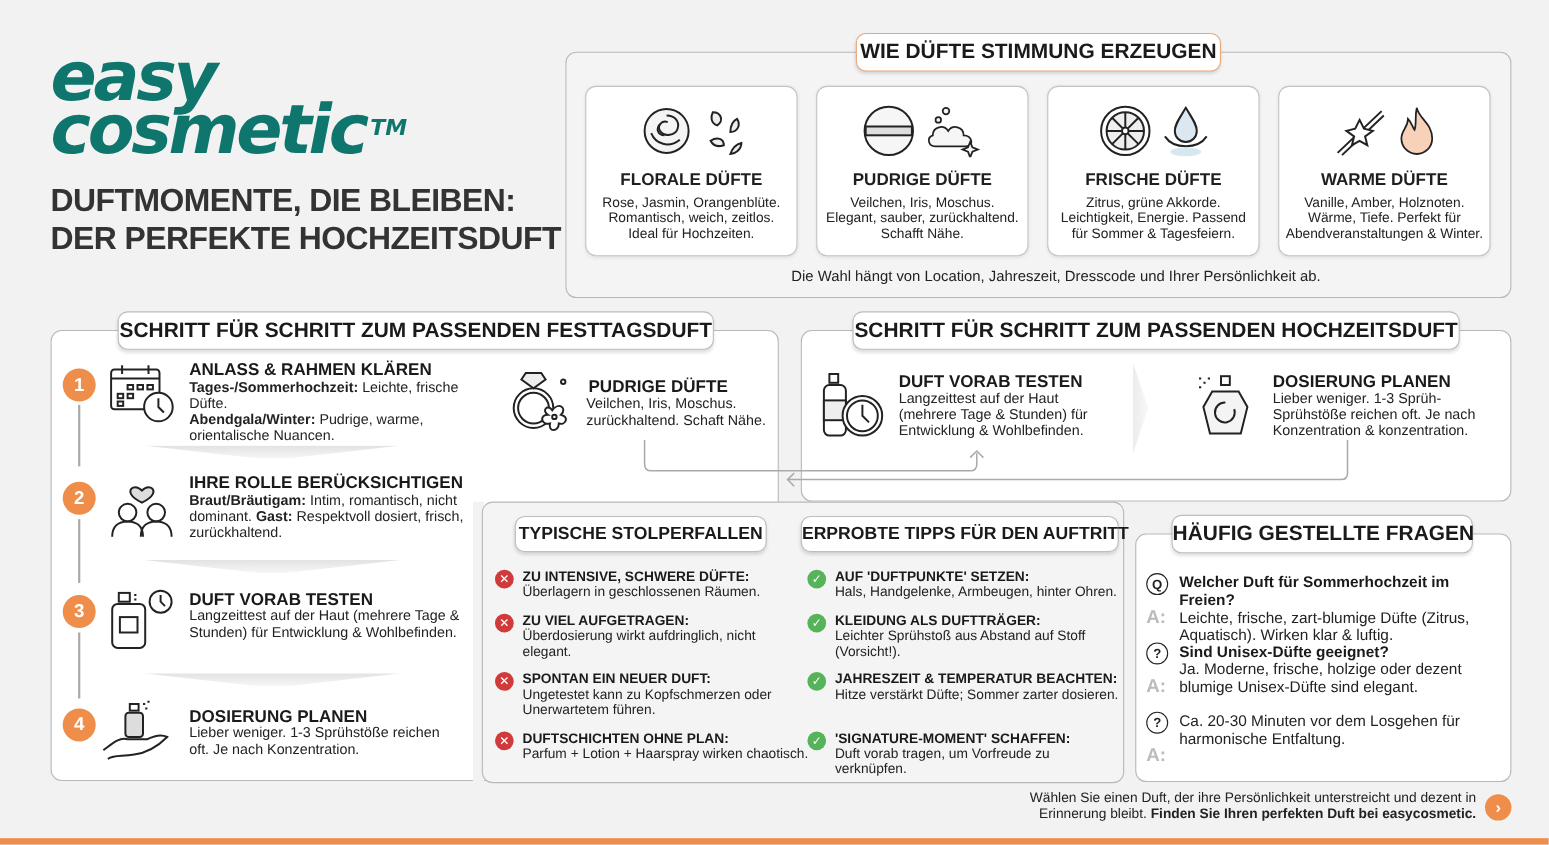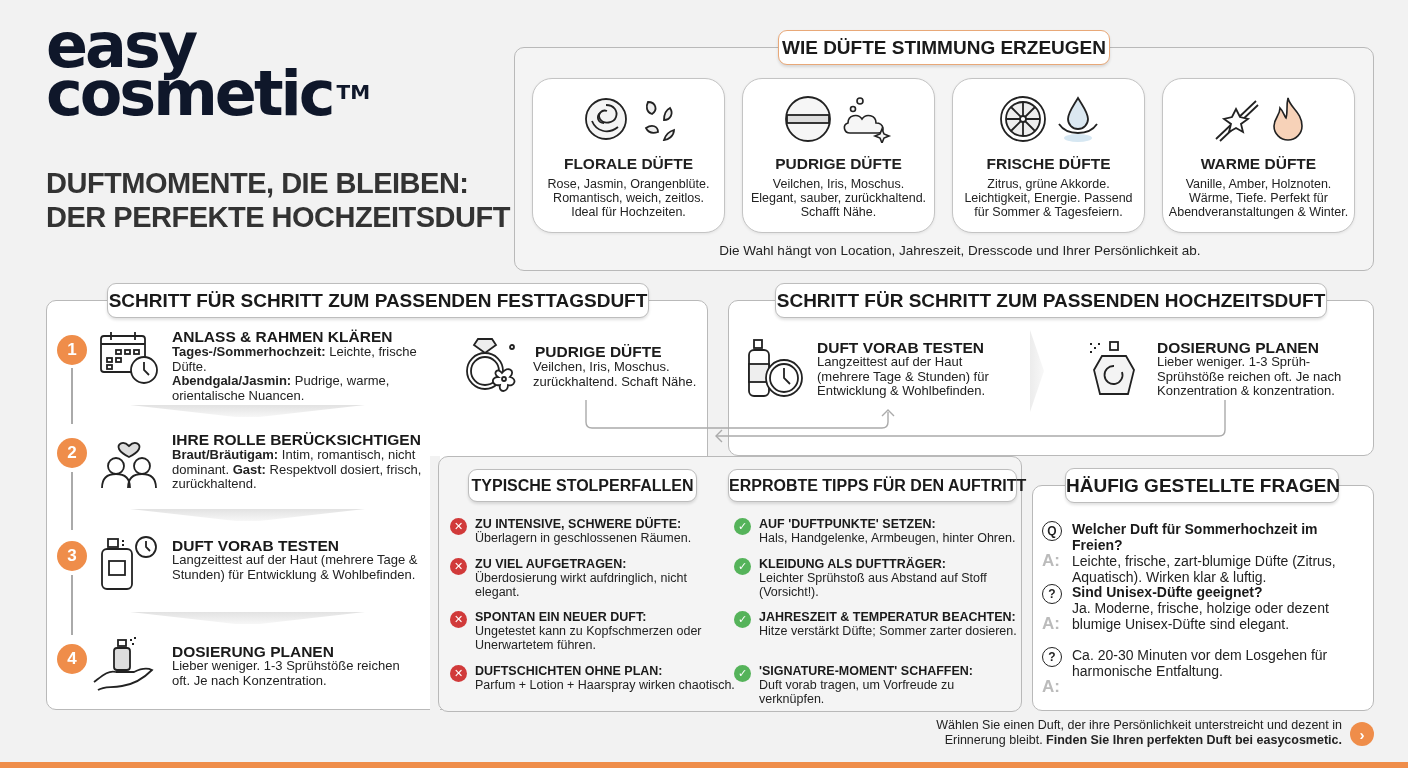--- a/index.html
+++ b/index.html
@@ -5,25 +5,25 @@
   * { box-sizing: border-box; margin: 0; padding: 0; }
   html, body { width: 1408px; height: 768px; overflow: hidden; }
   body {
     background: #f2f2f2;
     font-family: "Liberation Sans", "DejaVu Sans", sans-serif;
     color: #1f1f1f;
     position: relative;
   }
   .abs { position: absolute; }
   .brand {
-    left: 46px; top: 22px;
+    left: 46px; top: 46px;
     font-family: "DejaVu Sans", sans-serif;
     font-weight: bold;
     font-size: 62px; line-height: 48px;
-    letter-spacing: -3px; color: #0f172a;
+    letter-spacing: -3px; color: #0f766e; font-style: italic;
   }
   .brand .tm { font-size: 20px; letter-spacing: 0; vertical-align: top; position: relative; top: -2px; left: 4px; }
   .headline {
     left: 46px; top: 166px; width: 470px;
     font-weight: bold; font-size: 29px; line-height: 34px; color: #333;
     letter-spacing: -0.5px;
   }
   .panel {
     border: 1.5px solid #b9b9b9; border-radius: 10px;
     background: #f4f4f4;
@@ -33,21 +33,21 @@
     position: absolute;
     background: #fff; border: 1.5px solid #bdbdbd; border-radius: 9px;
     font-weight: bold; color: #1a1a1a; text-align: center;
     box-shadow: 0 2px 3px rgba(0,0,0,0.12);
     white-space: nowrap;
   }
   .pill.orange { border-color: #e8a878; }
   
   .card {
     position: absolute; top: 78px; width: 193px; height: 155px;
-    background: #fff; border: 1.5px solid #c4c4c4; border-radius: 20px;
+    background: #fff; border: 1.5px solid #c4c4c4; border-radius: 10px;
     text-align: center; box-shadow: 0 1px 3px rgba(0,0,0,0.08);
   }
   .card .icons { height: 72px; display: flex; justify-content: center; align-items: center; gap: 6px; padding-top: 8px; }
   .card .ctitle { font-weight: bold; font-size: 15.5px; margin-top: 4px; }
   .card .cdesc { font-size: 12.5px; line-height: 14px; margin-top: 4px; color: #222; padding: 0 4px; }
   .caption { font-size: 13.5px; color: #222; text-align: center; }
   
   .step-num {
     position: absolute; width: 30px; height: 30px; border-radius: 50%;
     background: #ef8d4a; color: #fff; font-weight: bold; font-size: 17px;
@@ -192,21 +192,21 @@
       <rect x="9" y="28" width="5" height="4"></rect>
       <rect x="18" y="28" width="5" height="4"></rect>
       <rect x="9" y="35" width="5" height="4"></rect>
       <circle cx="46" cy="40" r="13" fill="#fff"></circle>
       <path d="M46 32v8l5 5"></path>
     </svg>
 </div>
 <div class="step-title" style="left:172px; top:328px;">ANLASS &amp; RAHMEN KLÄREN</div>
 <div class="step-text" style="left:172px; top:345px; width:280px;">
   <b>Tages-/Sommerhochzeit:</b><span> Leichte, frische Düfte.</span><br>
-  <b>Abendgala/Jasmin:</b><span> Pudrige, warme, orientalische Nuancen.</span>
+  <b>Abendgala/Winter:</b><span> Pudrige, warme, orientalische Nuancen.</span>
 </div>
 <div class="vline" style="left:71px; top:368px; height:56px;"></div>
 <div class="shade" style="left:130px; top:405px; width:235px;"></div>
 
 <div class="step-num" style="left:57px; top:438px;">2</div>
 <div class="abs" style="left:98px; top:432px;">
   <svg width="62" height="58" viewBox="0 0 62 58" fill="none" stroke="#222" stroke-width="1.8">
       <path d="M31 14c-6-6-12-2-10 3 2 4 10 8 10 8s8-4 10-8c2-5-4-9-10-3z" fill="#ddd"></path>
       <circle cx="18" cy="34" r="8"></circle>
       <circle cx="44" cy="34" r="8"></circle>

